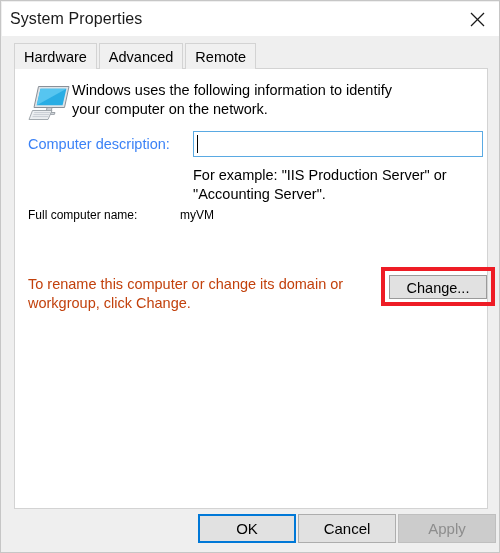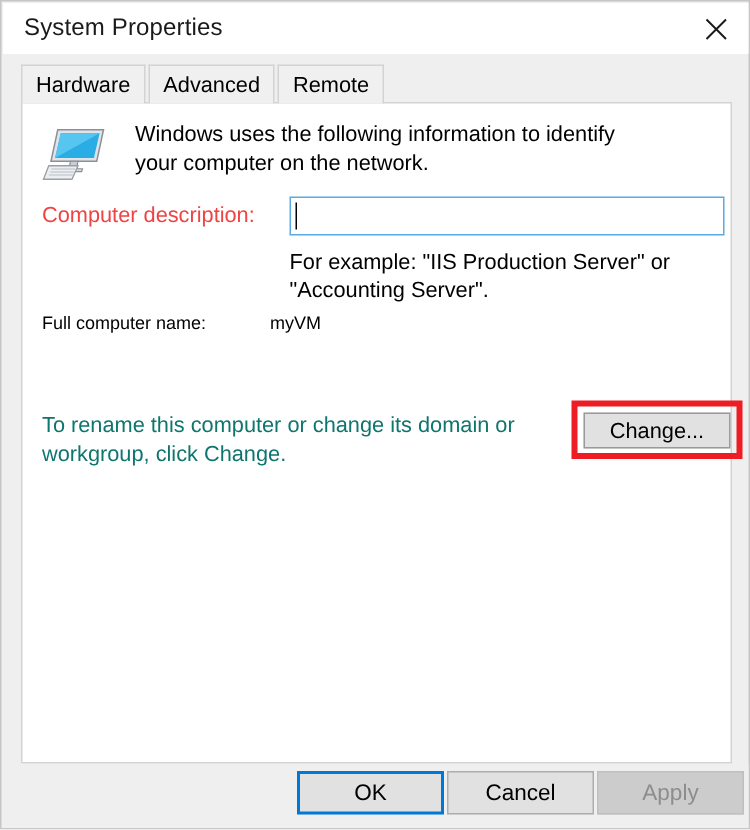--- a/index.html
+++ b/index.html
@@ -30,21 +30,21 @@
     position: absolute;
     left: 1px;
     top: 1px;
     width: 498px;
     height: 34px;
     background: #ffffff;
     display: flex;
     align-items: center;
   }
   #window-title {
-    margin-left: 14px;
+    margin-left: 8px;
     font-size: 16px;
     color: #1a1a1a;
     letter-spacing: 0.1px;
     white-space: nowrap;
   }
   #close-button {
     position: absolute;
     right: 0;
     top: 0;
     width: 46px;
@@ -123,41 +123,40 @@
     align-items: flex-start;
   }
   #computer-icon {
     width: 44px;
     height: 40px;
     flex: 0 0 44px;
     margin-top: 2px;
   }
   #computer-icon svg { display: block; }
   #intro-text {
-    margin-left: 18px;
     font-size: 14.5px;
     line-height: 19px;
     color: #000000;
     max-width: 330px;
   }
 
   
   #description-row {
     position: absolute;
     left: 13px;
     top: 62px;
     width: 450px;
     height: 27px;
   }
   #description-label {
     position: absolute;
     left: 0;
     top: 5px;
     font-size: 14.5px;
-    color: #ef4444;
+    color: #3b82f6;
     white-space: nowrap;
   }
   #description-input {
     position: absolute;
     left: 165px;
     top: 0;
     width: 290px;
     height: 26px;
     box-sizing: border-box;
     border: 1px solid #5aaae3;
@@ -204,21 +203,21 @@
   }
   .info-value { white-space: nowrap; }
 
   
   #rename-text {
     position: absolute;
     left: 13px;
     top: 206px;
     font-size: 14.5px;
     line-height: 19px;
-    color: #0f766e;
+    color: #c2410c;
     width: 340px;
   }
 
   #change-highlight {
     position: absolute;
     left: 366px;
     top: 198px;
     width: 114px;
     height: 39px;
     box-sizing: border-box;

